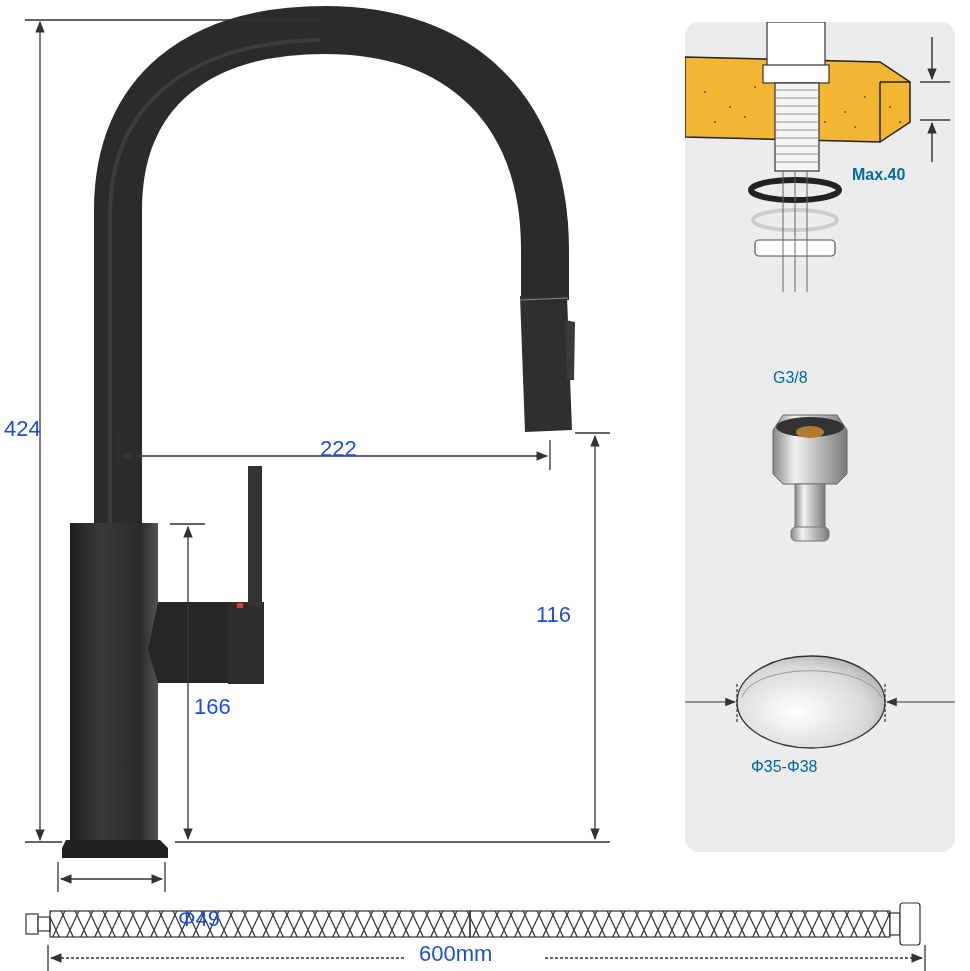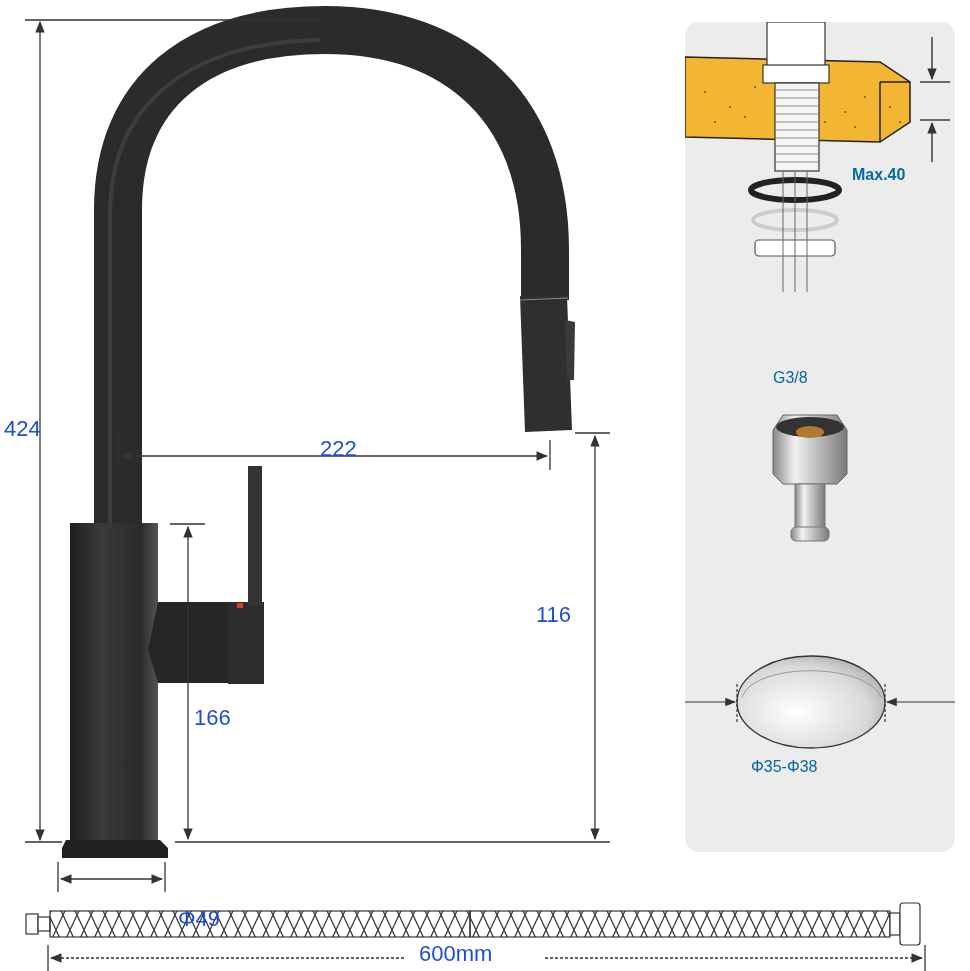--- a/index.html
+++ b/index.html
@@ -185,15 +185,15 @@
     </g>
   </svg>
   <div class="panel-label bold" style="left:167px; top:145px;">Max.40</div>
   <div class="panel-label" style="left:88px; top:348px;">G3/8</div>
   <div class="panel-label" style="left:66px; top:737px;text-align:right;">Φ35-Φ38</div>
 </div>
 
 <div class="dim-label" style="left:4px; top:418px;">424</div>
 <div class="dim-label" style="left:320px; top:420px;margin-top:18px;">222</div>
 <div class="dim-label" style="left:536px; top:604px;">116</div>
-<div class="dim-label" style="left:194px; top:696px;margin-top:11px;">166</div>
+<div class="dim-label" style="left:194px; top:696px;">166</div>
 <div class="dim-label" style="left:178px; top:908px;">Φ49</div>
 <div class="dim-label" style="left:415px; top:943px; background:#fff; padding:0 4px;">600mm</div>
 
 </body></html>

